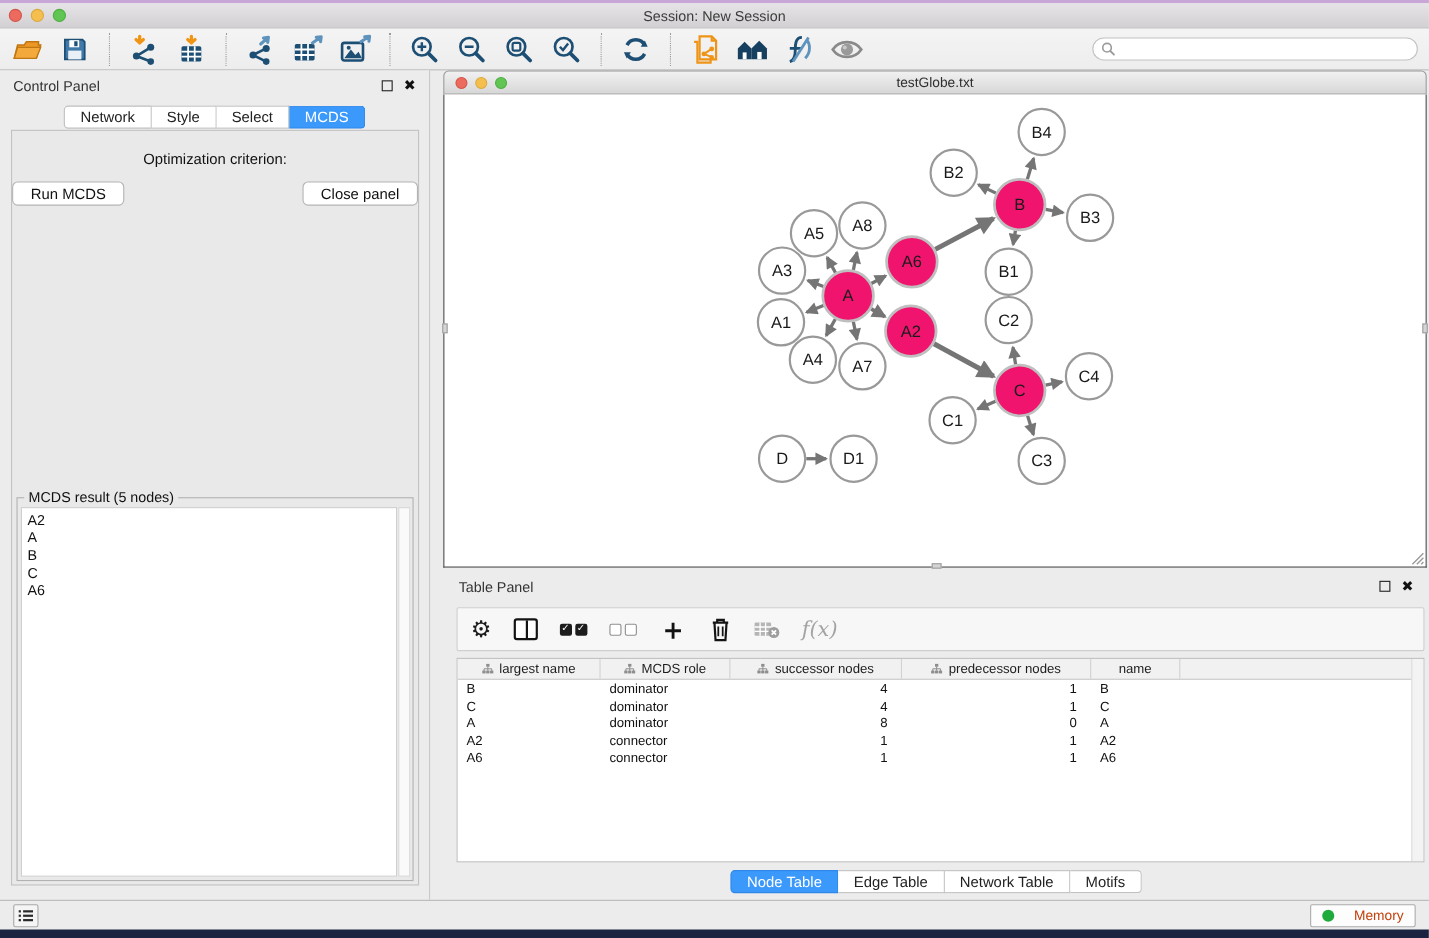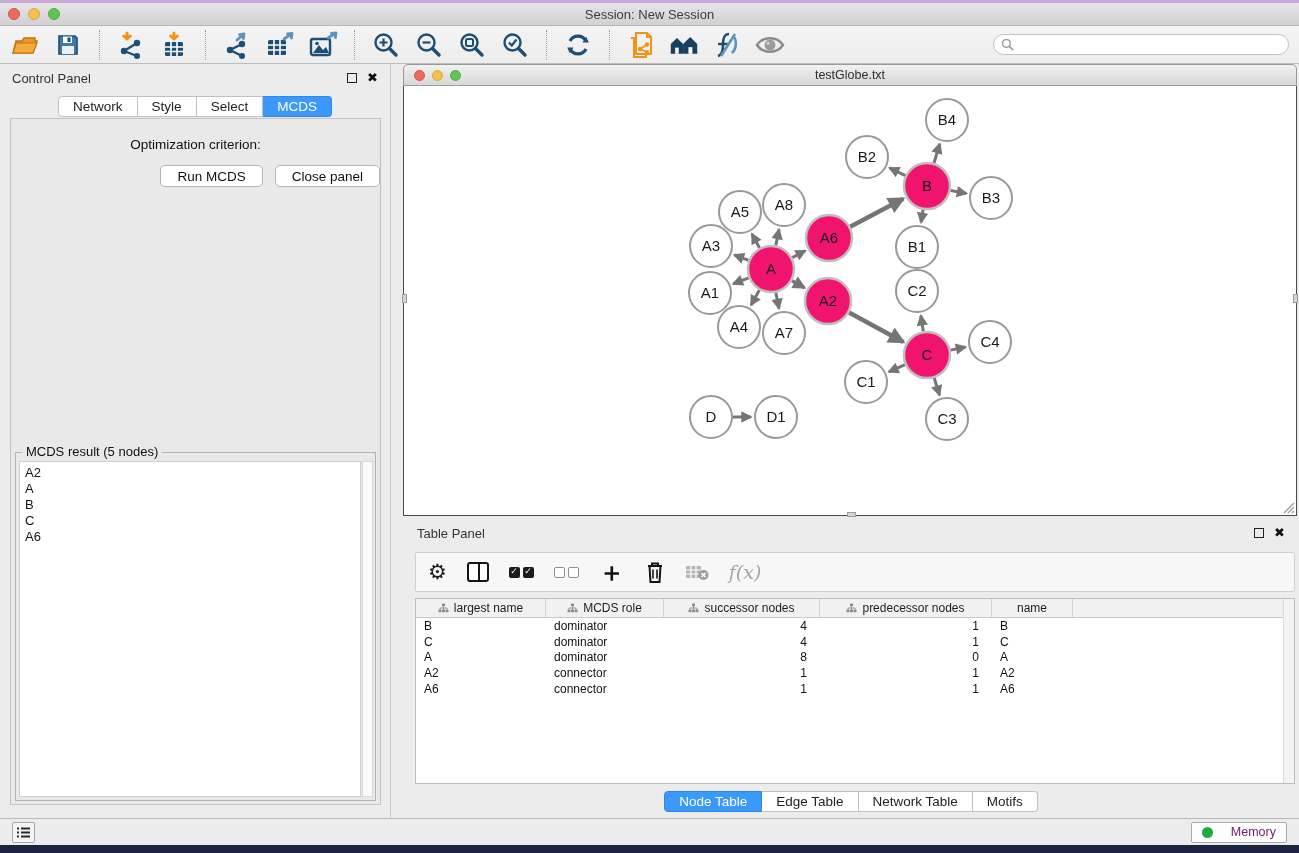--- a/index.html
+++ b/index.html
@@ -45,21 +45,21 @@
              background:#e9e9e9; border:1px solid #c2c2c2; }
   .opt-label { text-align:center; margin-top:18px; font-size:13.5px; color:#111; }
   .combo { position:relative; margin:10px auto 0; width:315px; height:24px; background:#fff;
            border:1px solid #b3b3b3; border-radius:5px; display:flex; align-items:center; }
   .combo-text { flex:1; padding-left:9px; font-size:13.5px; color:#111; white-space:nowrap; }
   .combo-step { width:20px; height:22px; margin-right:0; border-radius:4px; align-self:center;
                 background:linear-gradient(#6fb0f9,#2e7ef0); display:flex; flex-direction:column;
                 align-items:center; justify-content:center; gap:2px; }
   .chev-up { width:0; height:0; border-left:4px solid transparent; border-right:4px solid transparent; border-bottom:5px solid #fff; }
   .chev-dn { width:0; height:0; border-left:4px solid transparent; border-right:4px solid transparent; border-top:5px solid #fff; }
-  .btn-row { display:flex; justify-content:flex-end; gap:12px; margin-top:13px; }
+  .btn-row { display:flex; justify-content:space-between; gap:12px; margin-top:13px; }
   .mac-btn { height:22px; padding:0 16px; background:#fff; border:1px solid #b4b4b4; border-radius:5px;
              font-size:13.5px; color:#111; display:flex; align-items:center; }
   .result-fieldset { position:absolute; left:4px; right:4px; top:333px; bottom:3px;
                      border:1px solid #b2b2b2; background:#e9e9e9; }
   .result-legend { position:absolute; top:-9px; left:6px; background:#e9e9e9; padding:0 4px; font-size:13px; color:#111; }
   .result-list { position:absolute; left:3px; right:14px; top:8px; bottom:3px; background:#fff; border:1px solid #cfcfcf; padding:3px 5px; overflow:hidden; }
   .result-item { font-size:13px; line-height:16px; color:#111; }
   .result-scroll { position:absolute; right:2px; top:8px; bottom:3px; width:11px; background:#fafafa; border:1px solid #d7d7d7; }
 
   
@@ -101,21 +101,21 @@
   .table-scroll { position:absolute; right:0; top:0; bottom:0; width:11px; background:#f3f3f3; border-left:1px solid #dcdcdc; }
 
   .tp-tabs { position:absolute; left:0; right:0; bottom:6px; display:flex; justify-content:center; }
 
   
   .statusbar { position:absolute; left:0; top:818px; width:100%; height:27px; background:#ececec; border-top:1px solid #b8b8b8;
                display:flex; align-items:center; padding:0 12px; }
   .list-btn { width:23px; height:21px; background:#f5f5f5; border:1px solid #a8a8a8; border-radius:2px;
               display:flex; align-items:center; justify-content:center; }
   .memory-btn { margin-left:auto; height:21px; padding:0 10px; background:#fdfdfd; border:1px solid #ababab; border-radius:2px;
-                display:flex; align-items:center; gap:18px; font-size:12.5px; color:#701a75; }
+                display:flex; align-items:center; gap:18px; font-size:12.5px; color:#c2410c; }
   .mem-dot { width:11px; height:11px; border-radius:50%; background:#1faa3c; }
   .desktop-strip { position:absolute; left:0; top:845px; width:100%; height:8px; background:#1a2440; }
 
   .hdr-mini-icon svg { display:block; }
 </style>
 </head>
 <body>
 
 <div class="menubar-strip"></div>
 <div class="titlebar">

